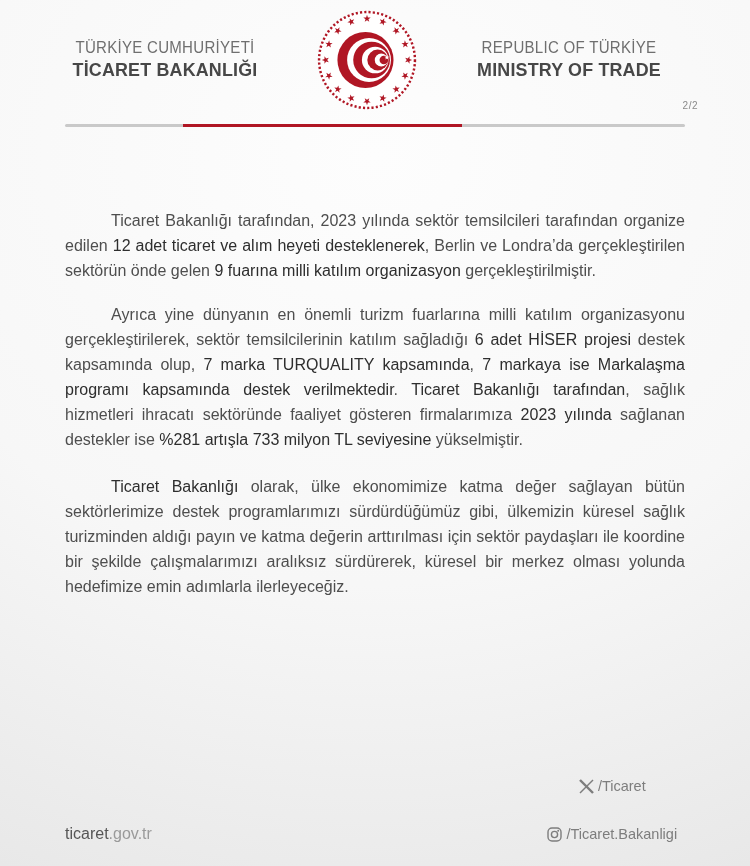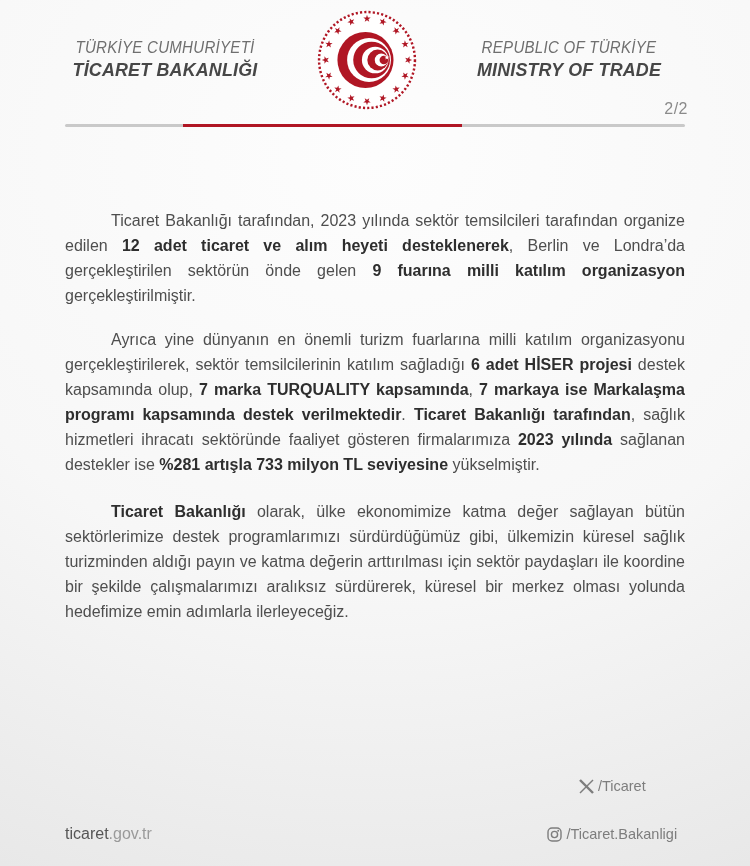--- a/index.html
+++ b/index.html
@@ -17,46 +17,46 @@
     background:#f2f2f2;
   }
   .page{
     position:relative;width:750px;height:866px;overflow:hidden;
     background:radial-gradient(ellipse 120% 90% at 50% 18%, #fdfdfd 0%, #f7f7f7 55%, #e8e8e8 100%);
   }
 
   
   .header{
     position:absolute;top:8px;left:0;right:16px;height:104px;
-    display:flex;align-items:center;justify-content:center;gap:26px;font-style:italic;
+    display:flex;align-items:center;justify-content:center;gap:26px;
   }
   .h-block{width:250px;text-align:center;transform:scaleX(.94);line-height:1.25;}
   .h-line1{font-size:16px;color:var(--text-midgray);letter-spacing:.3px;}
   .h-line2{font-size:19px;font-weight:700;color:#474747;letter-spacing:.2px;}
   .logo{width:102px;height:102px;color:var(--accent);flex:0 0 auto;}
 
   .page-indicator{
-    position:absolute;top:100px;right:62px;
-    font-size:16px;color:#8a8a8a;letter-spacing:.5px;
+    position:absolute;top:100px;right:52px;
+    font-size:10px;color:#8a8a8a;letter-spacing:.5px;
   }
   .divider{
     position:absolute;top:124px;left:65px;right:65px;height:3px;border-radius:2px;
     background:linear-gradient(to right,
       var(--divider-gray) 0 19%,
       var(--accent) 19% 64%,
       var(--divider-gray) 64% 100%);
   }
 
   
   .main{position:absolute;top:208px;left:65px;right:65px;}
   .para{
     font-size:16px;line-height:25px;color:var(--text-body);
     text-align:justify;text-indent:46px;
   }
-  .para .b{font-weight:700;color:var(--text-dark);}
+  .para .b{font-weight:400;color:var(--text-dark);}
   .headline-box{
     margin-top:20px;border:2px solid #2f2f2f;
     padding:9px 8px 10px;text-align:center;
   }
   .headline-line{
     font-size:16px;font-weight:700;color:#2b2b2b;line-height:23px;
     letter-spacing:-.2px;transform:scaleX(.98);
   }
   .para2{margin-top:19px;}
   .para3{margin-top:22px;}

